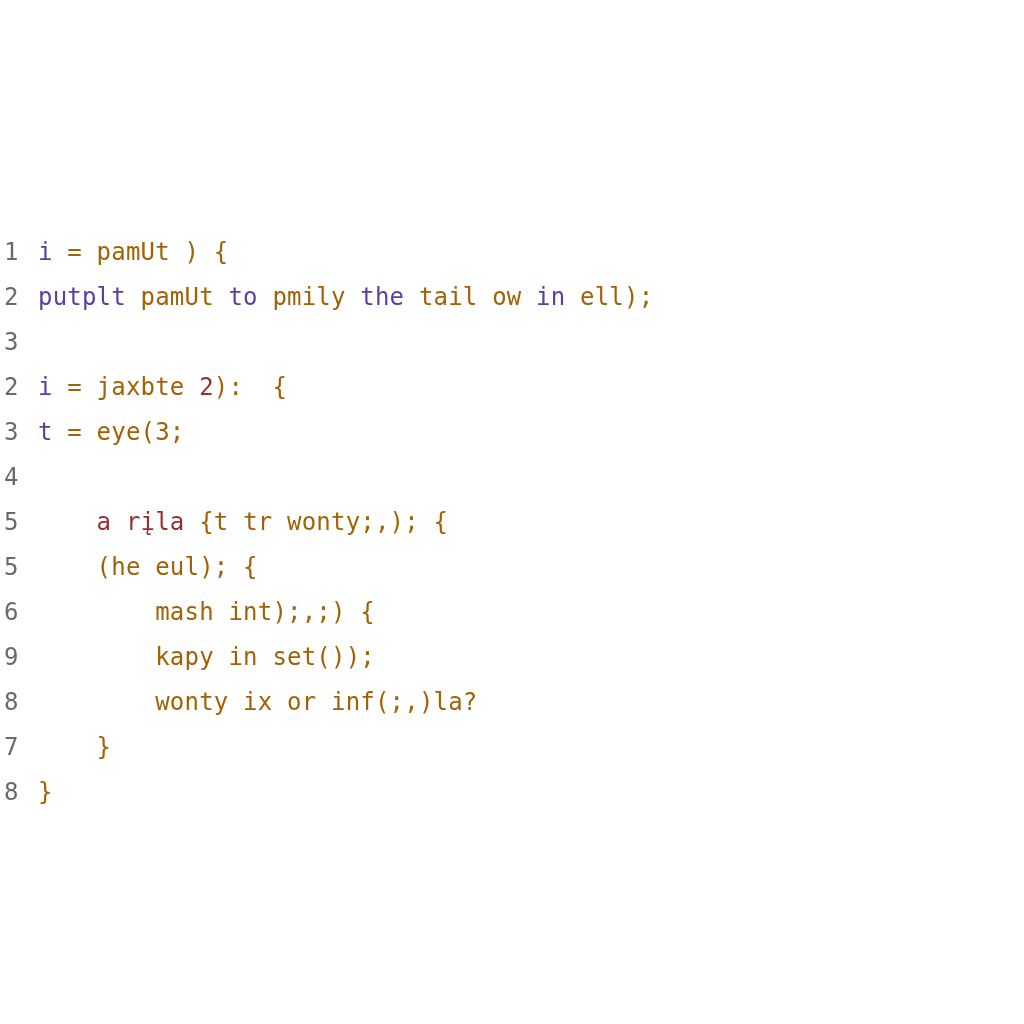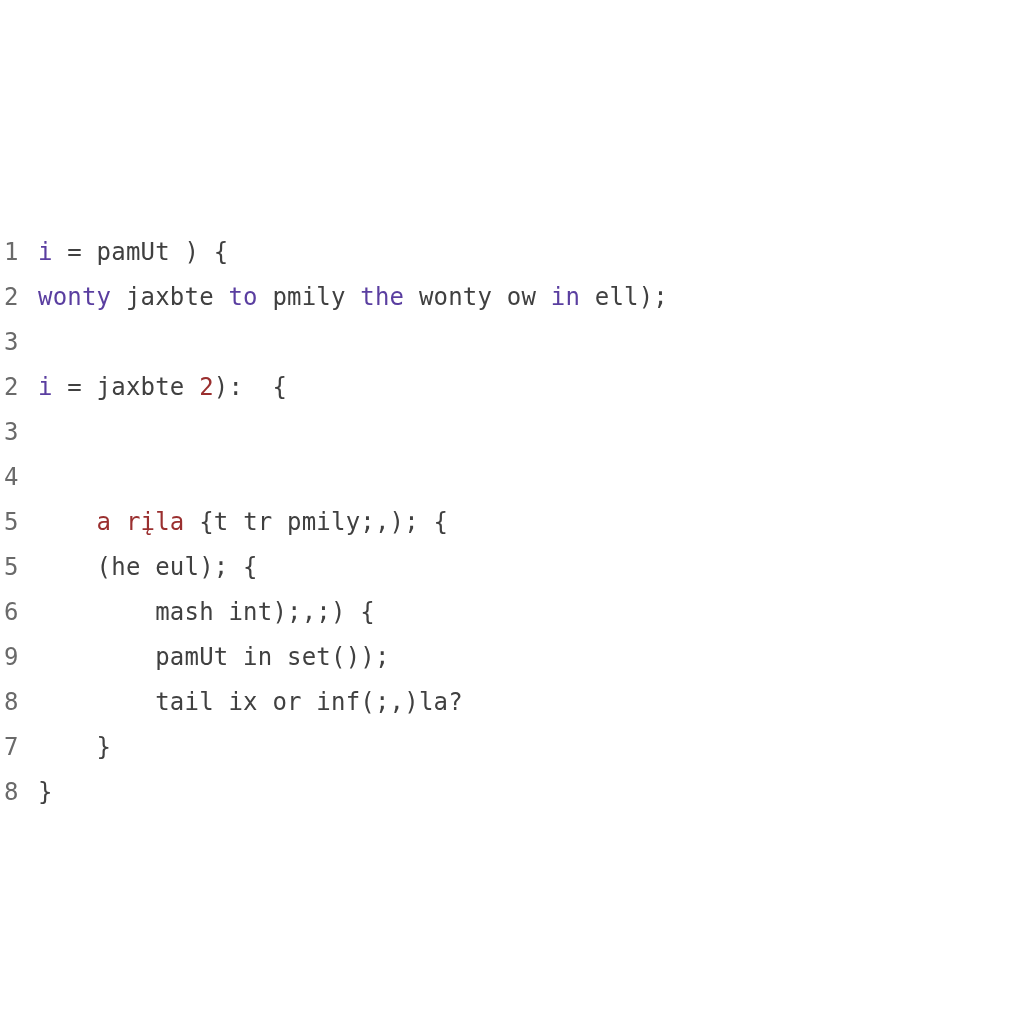--- a/index.html
+++ b/index.html
@@ -29,35 +29,35 @@
     color: #6a6a6a;
     font-weight: 400;
     padding-left: 4px;
     flex-shrink: 0;
   }
   .code {
     padding-left: 4px;
     color: #2b2b2b;
     letter-spacing: 0.2px;
   }
-  .tok-plain  { color: #404040; }
+  .tok-plain  { color: #a16207; }
   .tok-var    { color: #5a3ea0; }   
   .tok-kw     { color: #9a2f2f; }
   .tok-num    { color: #9a2f2f; }
 </style>
 </head>
 <body>
 
 <div class="editor" id="editor-root">
     <div class="line"><span class="gutter">1</span><span class="code"><span class="tok-var">i</span><span class="tok-plain"> = pamUt ) {</span></span></div>
-    <div class="line"><span class="gutter">2</span><span class="code"><span class="tok-var">wonty</span><span class="tok-plain"> jaxbte </span><span class="tok-var">to</span><span class="tok-plain"> pmily </span><span class="tok-var">the</span><span class="tok-plain"> wonty ow </span><span class="tok-var">in</span><span class="tok-plain"> ell);</span></span></div>
+    <div class="line"><span class="gutter">2</span><span class="code"><span class="tok-var">putplt</span><span class="tok-plain"> pamUt </span><span class="tok-var">to</span><span class="tok-plain"> pmily </span><span class="tok-var">the</span><span class="tok-plain"> tail ow </span><span class="tok-var">in</span><span class="tok-plain"> ell);</span></span></div>
     <div class="line"><span class="gutter">3</span><span class="code"></span></div>
     <div class="line"><span class="gutter">2</span><span class="code"><span class="tok-var">i</span><span class="tok-plain"> = jaxbte </span><span class="tok-num">2</span><span class="tok-plain">):  {</span></span></div>
-    <div class="line"><span class="gutter">3</span></div>
+    <div class="line"><span class="gutter">3</span><span class="code"><span class="tok-var">t</span><span class="tok-plain"> = eye(</span><span class="tok-plain">3</span><span class="tok-plain">;</span></span></div>
     <div class="line"><span class="gutter">4</span><span class="code"></span></div>
-    <div class="line"><span class="gutter">5</span><span class="code"><span class="tok-plain">    </span><span class="tok-kw">a</span><span class="tok-plain"> </span><span class="tok-kw">rįla</span><span class="tok-plain"> {t tr pmily;,); {</span></span></div>
+    <div class="line"><span class="gutter">5</span><span class="code"><span class="tok-plain">    </span><span class="tok-kw">a</span><span class="tok-plain"> </span><span class="tok-kw">rįla</span><span class="tok-plain"> {t tr wonty;,); {</span></span></div>
     <div class="line"><span class="gutter">5</span><span class="code"><span class="tok-plain">    </span><span class="tok-plain">(he eul); {</span></span></div>
     <div class="line"><span class="gutter">6</span><span class="code"><span class="tok-plain">        </span><span class="tok-plain">mash int);,;) {</span></span></div>
-    <div class="line"><span class="gutter">9</span><span class="code"><span class="tok-plain">        </span><span class="tok-plain">pamUt in set());</span></span></div>
-    <div class="line"><span class="gutter">8</span><span class="code"><span class="tok-plain">        </span><span class="tok-plain">tail ix or inf(;,)la?</span></span></div>
+    <div class="line"><span class="gutter">9</span><span class="code"><span class="tok-plain">        </span><span class="tok-plain">kapy in set());</span></span></div>
+    <div class="line"><span class="gutter">8</span><span class="code"><span class="tok-plain">        </span><span class="tok-plain">wonty ix or inf(;,)la?</span></span></div>
     <div class="line"><span class="gutter">7</span><span class="code"><span class="tok-plain">    </span><span class="tok-plain">}</span></span></div>
     <div class="line"><span class="gutter">8</span><span class="code"><span class="tok-plain">}</span></span></div>
   </div>
 
 </body></html>

